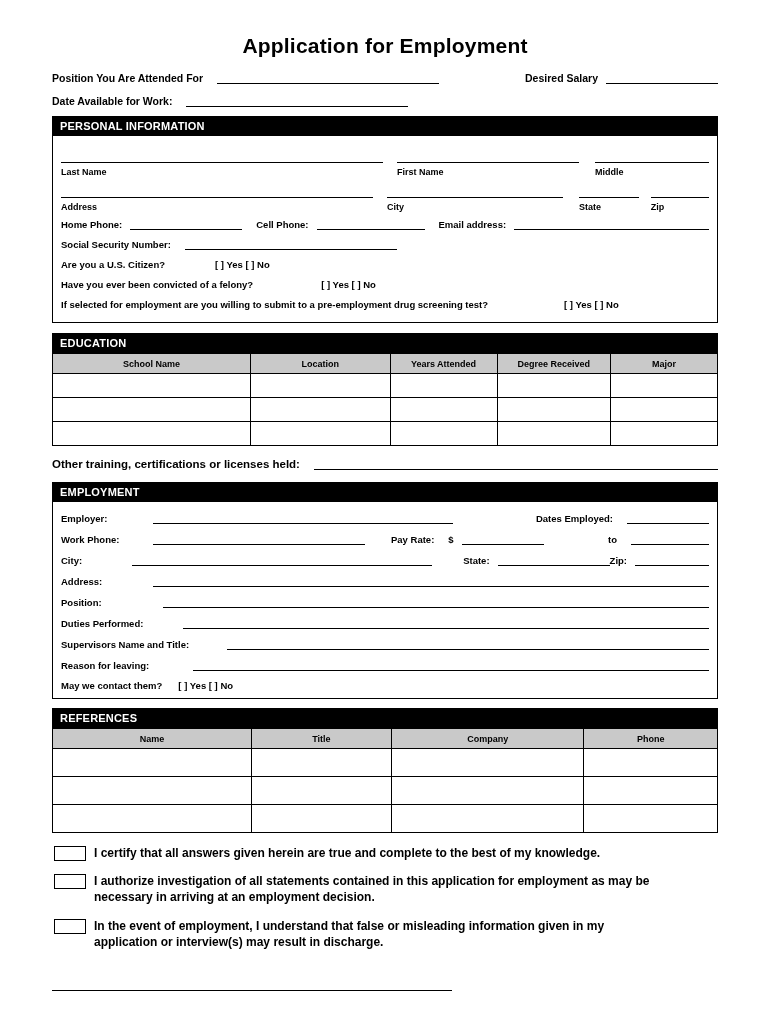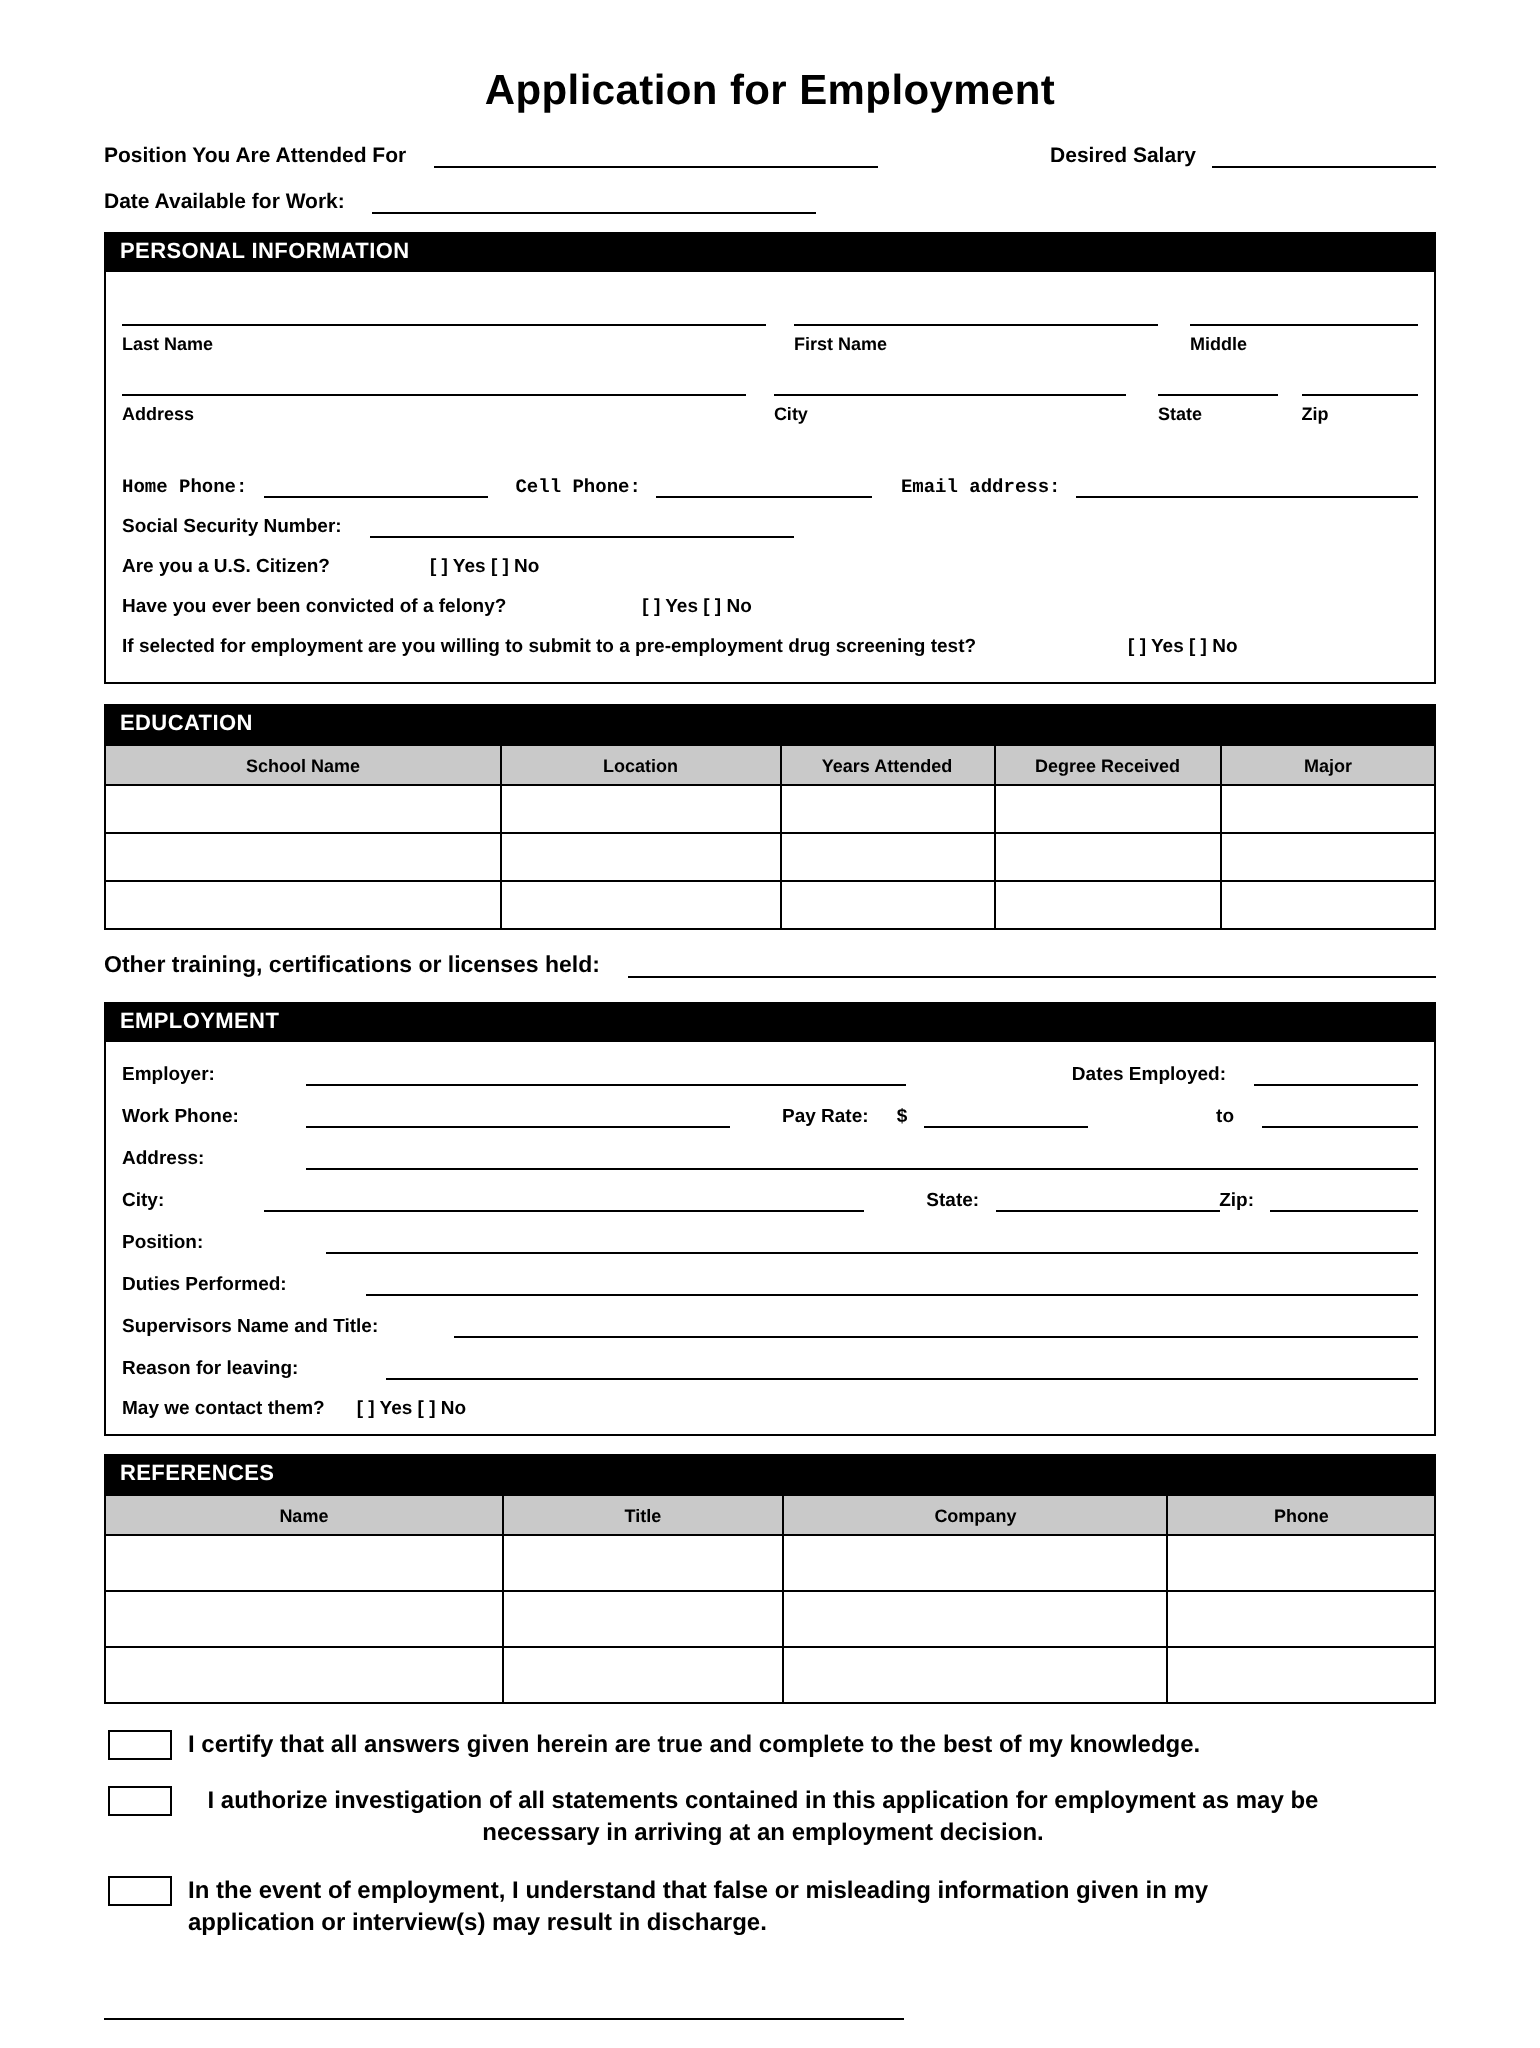--- a/index.html
+++ b/index.html
@@ -193,21 +193,21 @@
           <div class="u"></div>
           <div class="small" style="margin-top:4px;">State</div>
         </div>
         <div style="width:12px;"></div>
         <div style="width:60px;">
           <div class="u"></div>
           <div class="small" style="margin-top:4px;">Zip</div>
         </div>
       </div>
 
-      <div class="fieldline" style="margin-top:25px;font-family:Liberation Mono, monospace;">
+      <div class="fieldline" style="margin-top:6px;">
         <span>Home Phone:</span>
         <span class="sp8"></span>
         <span class="rule" style="width:112px;"></span>
         <span class="sp14"></span>
         <span>Cell Phone:</span>
         <span class="sp8"></span>
         <span class="rule" style="width:108px;"></span>
         <span class="sp14"></span>
         <span>Email address:</span>
         <span class="sp8"></span>
@@ -305,35 +305,35 @@
         <span>$</span>
         <span class="sp8"></span>
         <span class="rule" style="width:82px;"></span>
         <span class="grow"></span>
         <span>to</span>
         <span class="sp14"></span>
         <span class="rule" style="width:78px;"></span>
       </div>
 
       <div class="fieldline" style="margin-top:9px;">
-        <span style="width:92px;">Address:</span>
-        <span class="rule grow"></span>
-      </div>
-
-      <div class="fieldline" style="margin-top:9px;">
         <span style="width:92px;">City:</span>
         <span class="rule" style="width:300px;"></span>
         <span style="width:40px;"></span>
         <span>State:</span>
         <span class="sp8"></span>
         <span class="rule" style="width:112px;"></span>
         <span class="grow"></span>
         <span>Zip:</span>
         <span class="sp8"></span>
         <span class="rule" style="width:74px;"></span>
+      </div>
+
+      <div class="fieldline" style="margin-top:9px;">
+        <span style="width:92px;">Address:</span>
+        <span class="rule grow"></span>
       </div>
 
       <div class="fieldline" style="margin-top:9px;">
         <span style="width:92px;">Position:</span>
         <span class="rule grow" style="margin-left:10px;"></span>
       </div>
 
       <div class="fieldline" style="margin-top:9px;">
         <span style="width:122px;">Duties Performed:</span>
         <span class="rule grow"></span>
@@ -391,21 +391,21 @@
   </table>
 
 
   <div style="padding:0 6px 0 2px;">
     <div class="ack-item">
       <span class="ack-box"></span>
       <span class="ack-text">I certify that all answers given herein are true and complete to the best of my knowledge.</span>
     </div>
     <div class="ack-item">
       <span class="ack-box"></span>
-      <span class="ack-text" style="max-width:575px;text-align:center;">I authorize investigation of all statements contained in this application for employment as may be necessary in arriving at an employment decision.</span>
+      <span class="ack-text" style="max-width:575px;">I authorize investigation of all statements contained in this application for employment as may be necessary in arriving at an employment decision.</span>
     </div>
     <div class="ack-item">
       <span class="ack-box"></span>
       <span class="ack-text" style="max-width:575px;">In the event of employment, I understand that false or misleading information given in my application or interview(s) may result in discharge.</span>
     </div>
   </div>
 
   <div style="margin-top:30px;">
     <div class="sig-line"></div>
 

